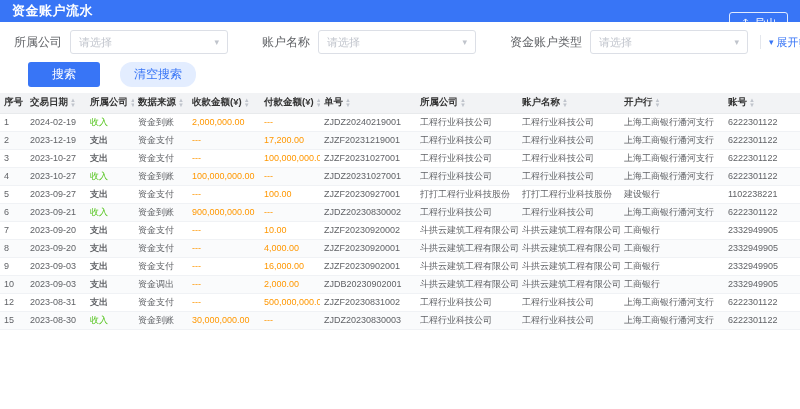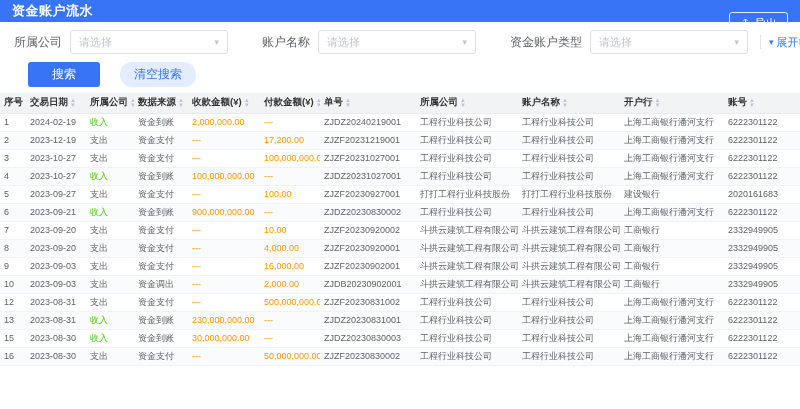--- a/index.html
+++ b/index.html
@@ -44,21 +44,21 @@
     height:20px; padding:0 4px; text-align:left; white-space:nowrap; overflow:hidden;
     border-bottom:1px solid #e8eaec; cursor:pointer; }
   .th-inner { display:flex; align-items:center; gap:2px; }
   .sortwrap { display:inline-flex; flex-direction:column; line-height:4.5px;
     font-size:6px; color:#c0c4cc; }
   tbody td { font-size:9px; color:#606266; height:17px; line-height:17px;
     padding:0 4px; white-space:nowrap; overflow:hidden;
     border-bottom:1px solid #f0f2f5; }
   tbody tr:nth-child(even) { background:#fafbfc; }
   td.dir-in { color:#52c41a; }
-  td.dir-out { color:#606266; }
+  td.dir-out { color:#606266;font-weight:bold; }
   td.amt { color:#ff9700; }
 </style>
 </head>
 <body>
 
 <div class="topbar">
   <div class="title">资金账户流水</div>
   <button class="export-btn">
     <span>
       <svg width="11" height="11" viewBox="0 0 12 12">
@@ -279,21 +279,21 @@
           <td>5</td>
           <td>2023-09-27</td>
           <td class="dir-out">支出</td>
           <td>资金支付</td>
           <td class="amt">---</td>
           <td class="amt">100.00</td>
           <td>ZJZF20230927001</td>
           <td>打打工程行业科技股份</td>
           <td>打打工程行业科技股份</td>
           <td>建设银行</td>
-          <td>2020161683</td>
+          <td>1102238221</td>
         </tr>
         <tr>
           <td>6</td>
           <td>2023-09-21</td>
           <td class="dir-in">收入</td>
           <td>资金到账</td>
           <td class="amt">900,000,000.00</td>
           <td class="amt">---</td>
           <td>ZJDZ20230830002</td>
           <td>工程行业科技公司</td>
@@ -360,53 +360,27 @@
           <td>资金支付</td>
           <td class="amt">---</td>
           <td class="amt">500,000,000.00</td>
           <td>ZJZF20230831002</td>
           <td>工程行业科技公司</td>
           <td>工程行业科技公司</td>
           <td>上海工商银行潘河支行</td>
           <td>6222301122</td>
         </tr>
         <tr>
-          <td>13</td>
-          <td>2023-08-31</td>
-          <td class="dir-in">收入</td>
-          <td>资金到账</td>
-          <td class="amt">230,000,000.00</td>
-          <td class="amt">---</td>
-          <td>ZJDZ20230831001</td>
-          <td>工程行业科技公司</td>
-          <td>工程行业科技公司</td>
-          <td>上海工商银行潘河支行</td>
-          <td>6222301122</td>
-        </tr>
-        <tr>
           <td>15</td>
           <td>2023-08-30</td>
           <td class="dir-in">收入</td>
           <td>资金到账</td>
           <td class="amt">30,000,000.00</td>
           <td class="amt">---</td>
           <td>ZJDZ20230830003</td>
           <td>工程行业科技公司</td>
           <td>工程行业科技公司</td>
           <td>上海工商银行潘河支行</td>
           <td>6222301122</td>
         </tr>
-        <tr>
-          <td>16</td>
-          <td>2023-08-30</td>
-          <td class="dir-out">支出</td>
-          <td>资金支付</td>
-          <td class="amt">---</td>
-          <td class="amt">50,000,000.00</td>
-          <td>ZJZF20230830002</td>
-          <td>工程行业科技公司</td>
-          <td>工程行业科技公司</td>
-          <td>上海工商银行潘河支行</td>
-          <td>6222301122</td>
-        </tr>
       </tbody>
     </table>
 </div>
 
 </body></html>

